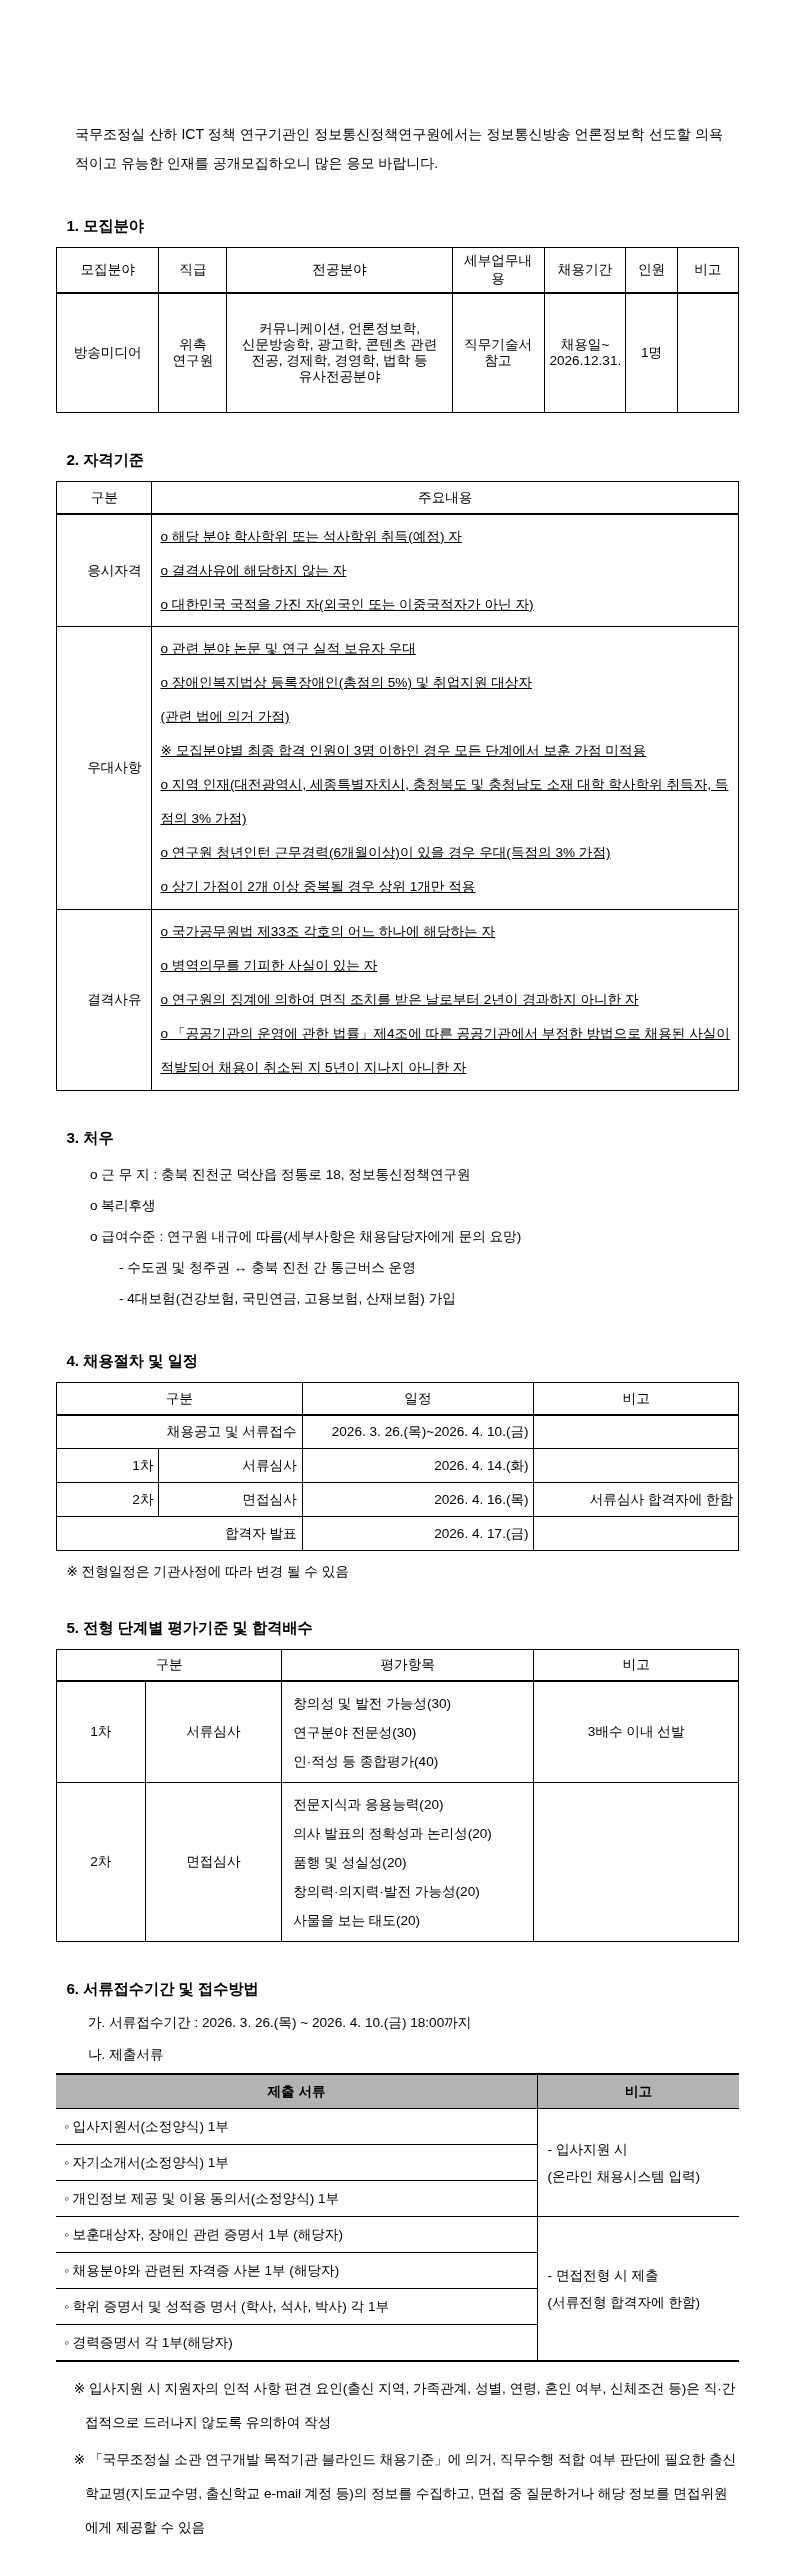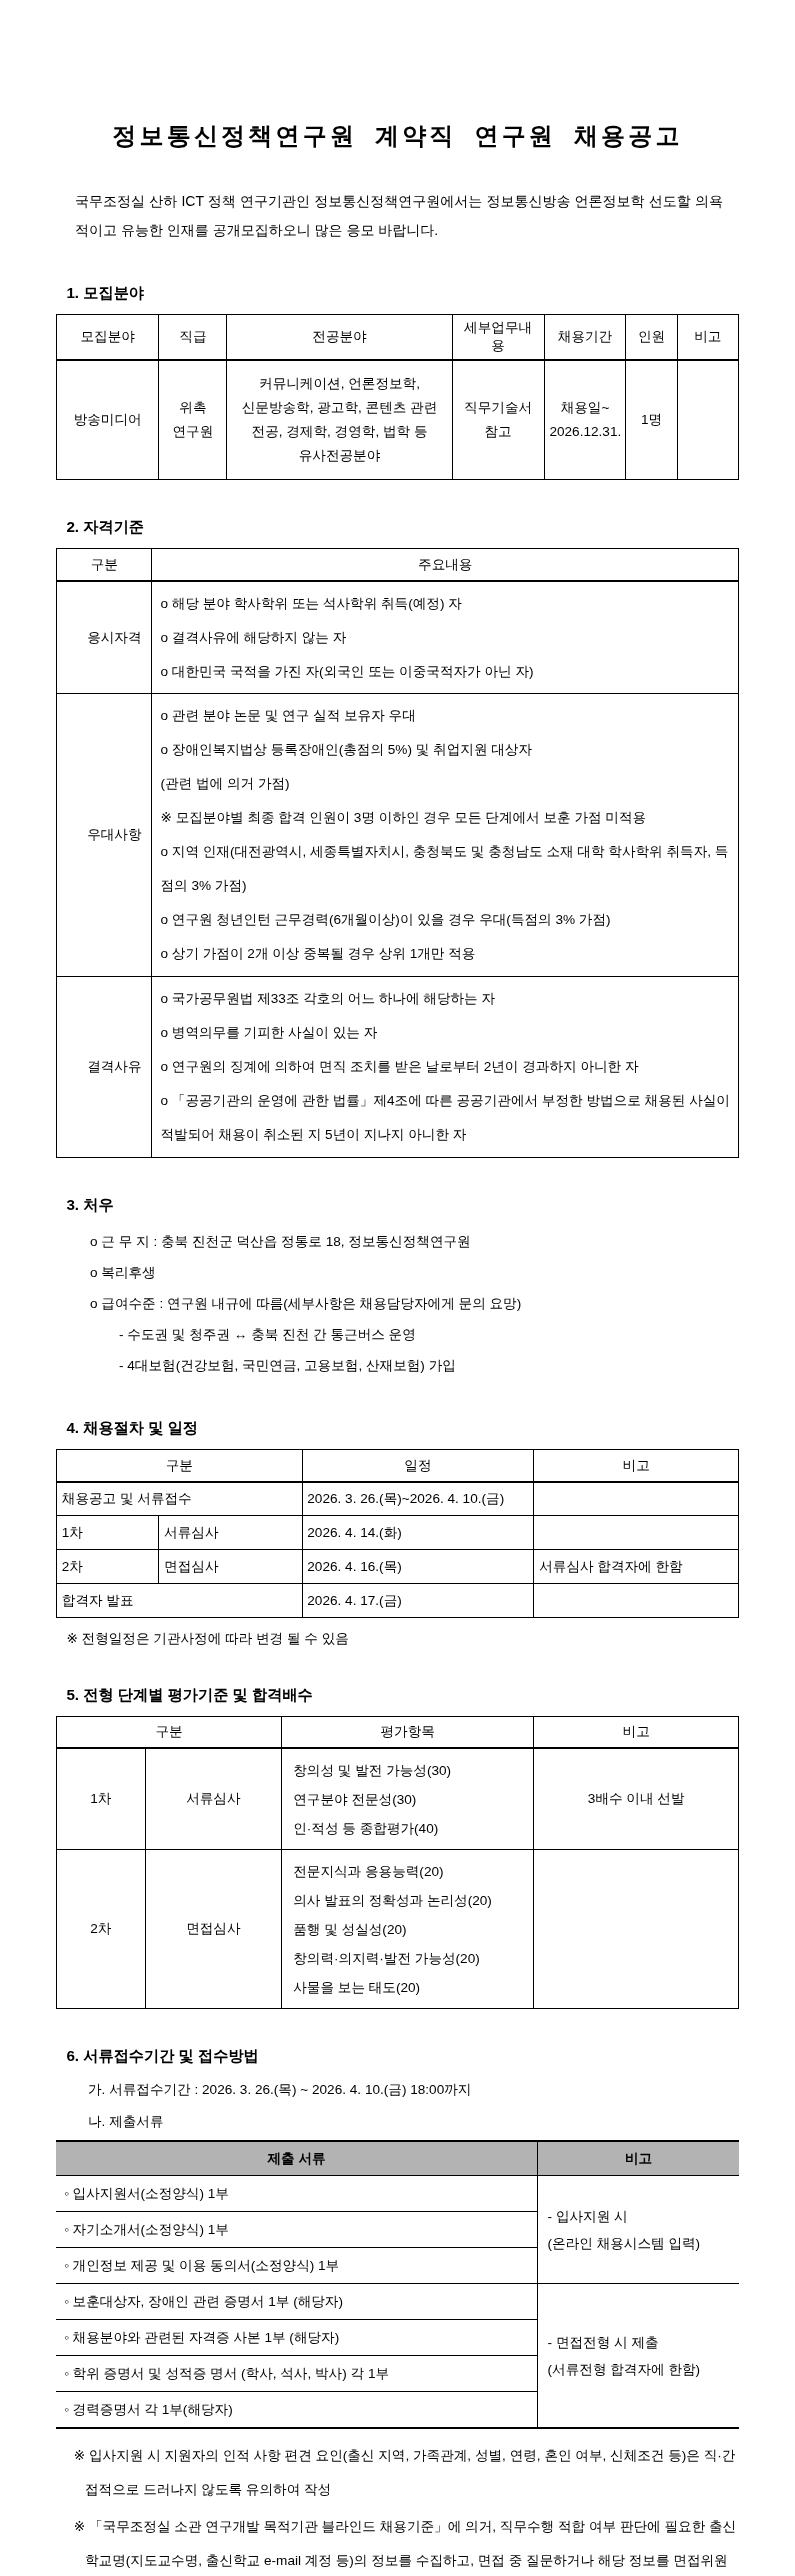--- a/index.html
+++ b/index.html
@@ -48,28 +48,29 @@
     vertical-align: middle;
   }
   .grid thead th {
     border-bottom: 2.4px double #000;
     font-weight: normal;
     text-align: center;
     height: 32px;
   }
   .center { text-align: center; }
   .ml { white-space: pre-line; }
-  .t1 td { height: 119px; line-height: 24px; }
+  .t1 td { height: 119px; line-height: 16px; }
   .t2 .lbl { text-align: center; width: 14%; padding-left: 25px; }
   .t2 .cnt {
     text-align: left;
     line-height: 34px;
     padding: 4.8px 6.4px 4.8px 8px;
-  }
-  .t4 td { height: 34px; text-align: left; }
+    text-decoration: underline;
+  }
+  .t4 td { height: 34px; text-align: right; }
   .t5 td { text-align: center; }
   .t5 .items {
     text-align: left;
     line-height: 29px;
     padding: 6.4px 6.4px 6.4px 11.2px;
   }
   .t5 tbody tr:first-child td { height: 90px; }
   .t5 tbody tr:last-child td { height: 152px; }
   
   .doc-table {
@@ -108,21 +109,20 @@
     margin: 11.2px 0 0 10.4px;
     font-size: 13.6px;
   }
   .mt-table { margin-top: 4.8px; }
 </style>
 </head>
 <body>
 
 <div class="page">
 
-  <h1 class="title">정보통신정책연구원 계약직 연구원 채용공고</h1>
 
   <p class="intro">국무조정실 산하 ICT 정책 연구기관인 정보통신정책연구원에서는 정보통신방송 언론정보학 선도할 의욕적이고 유능한 인재를 공개모집하오니 많은 응모 바랍니다.</p>
 
   <section class="sec">
     <h2 class="sec-h">1. 모집분야</h2>
     <table class="grid t1">
       <colgroup>
         <col style="width:15%">
           <col style="width:10%">
           <col style="width:33%">

